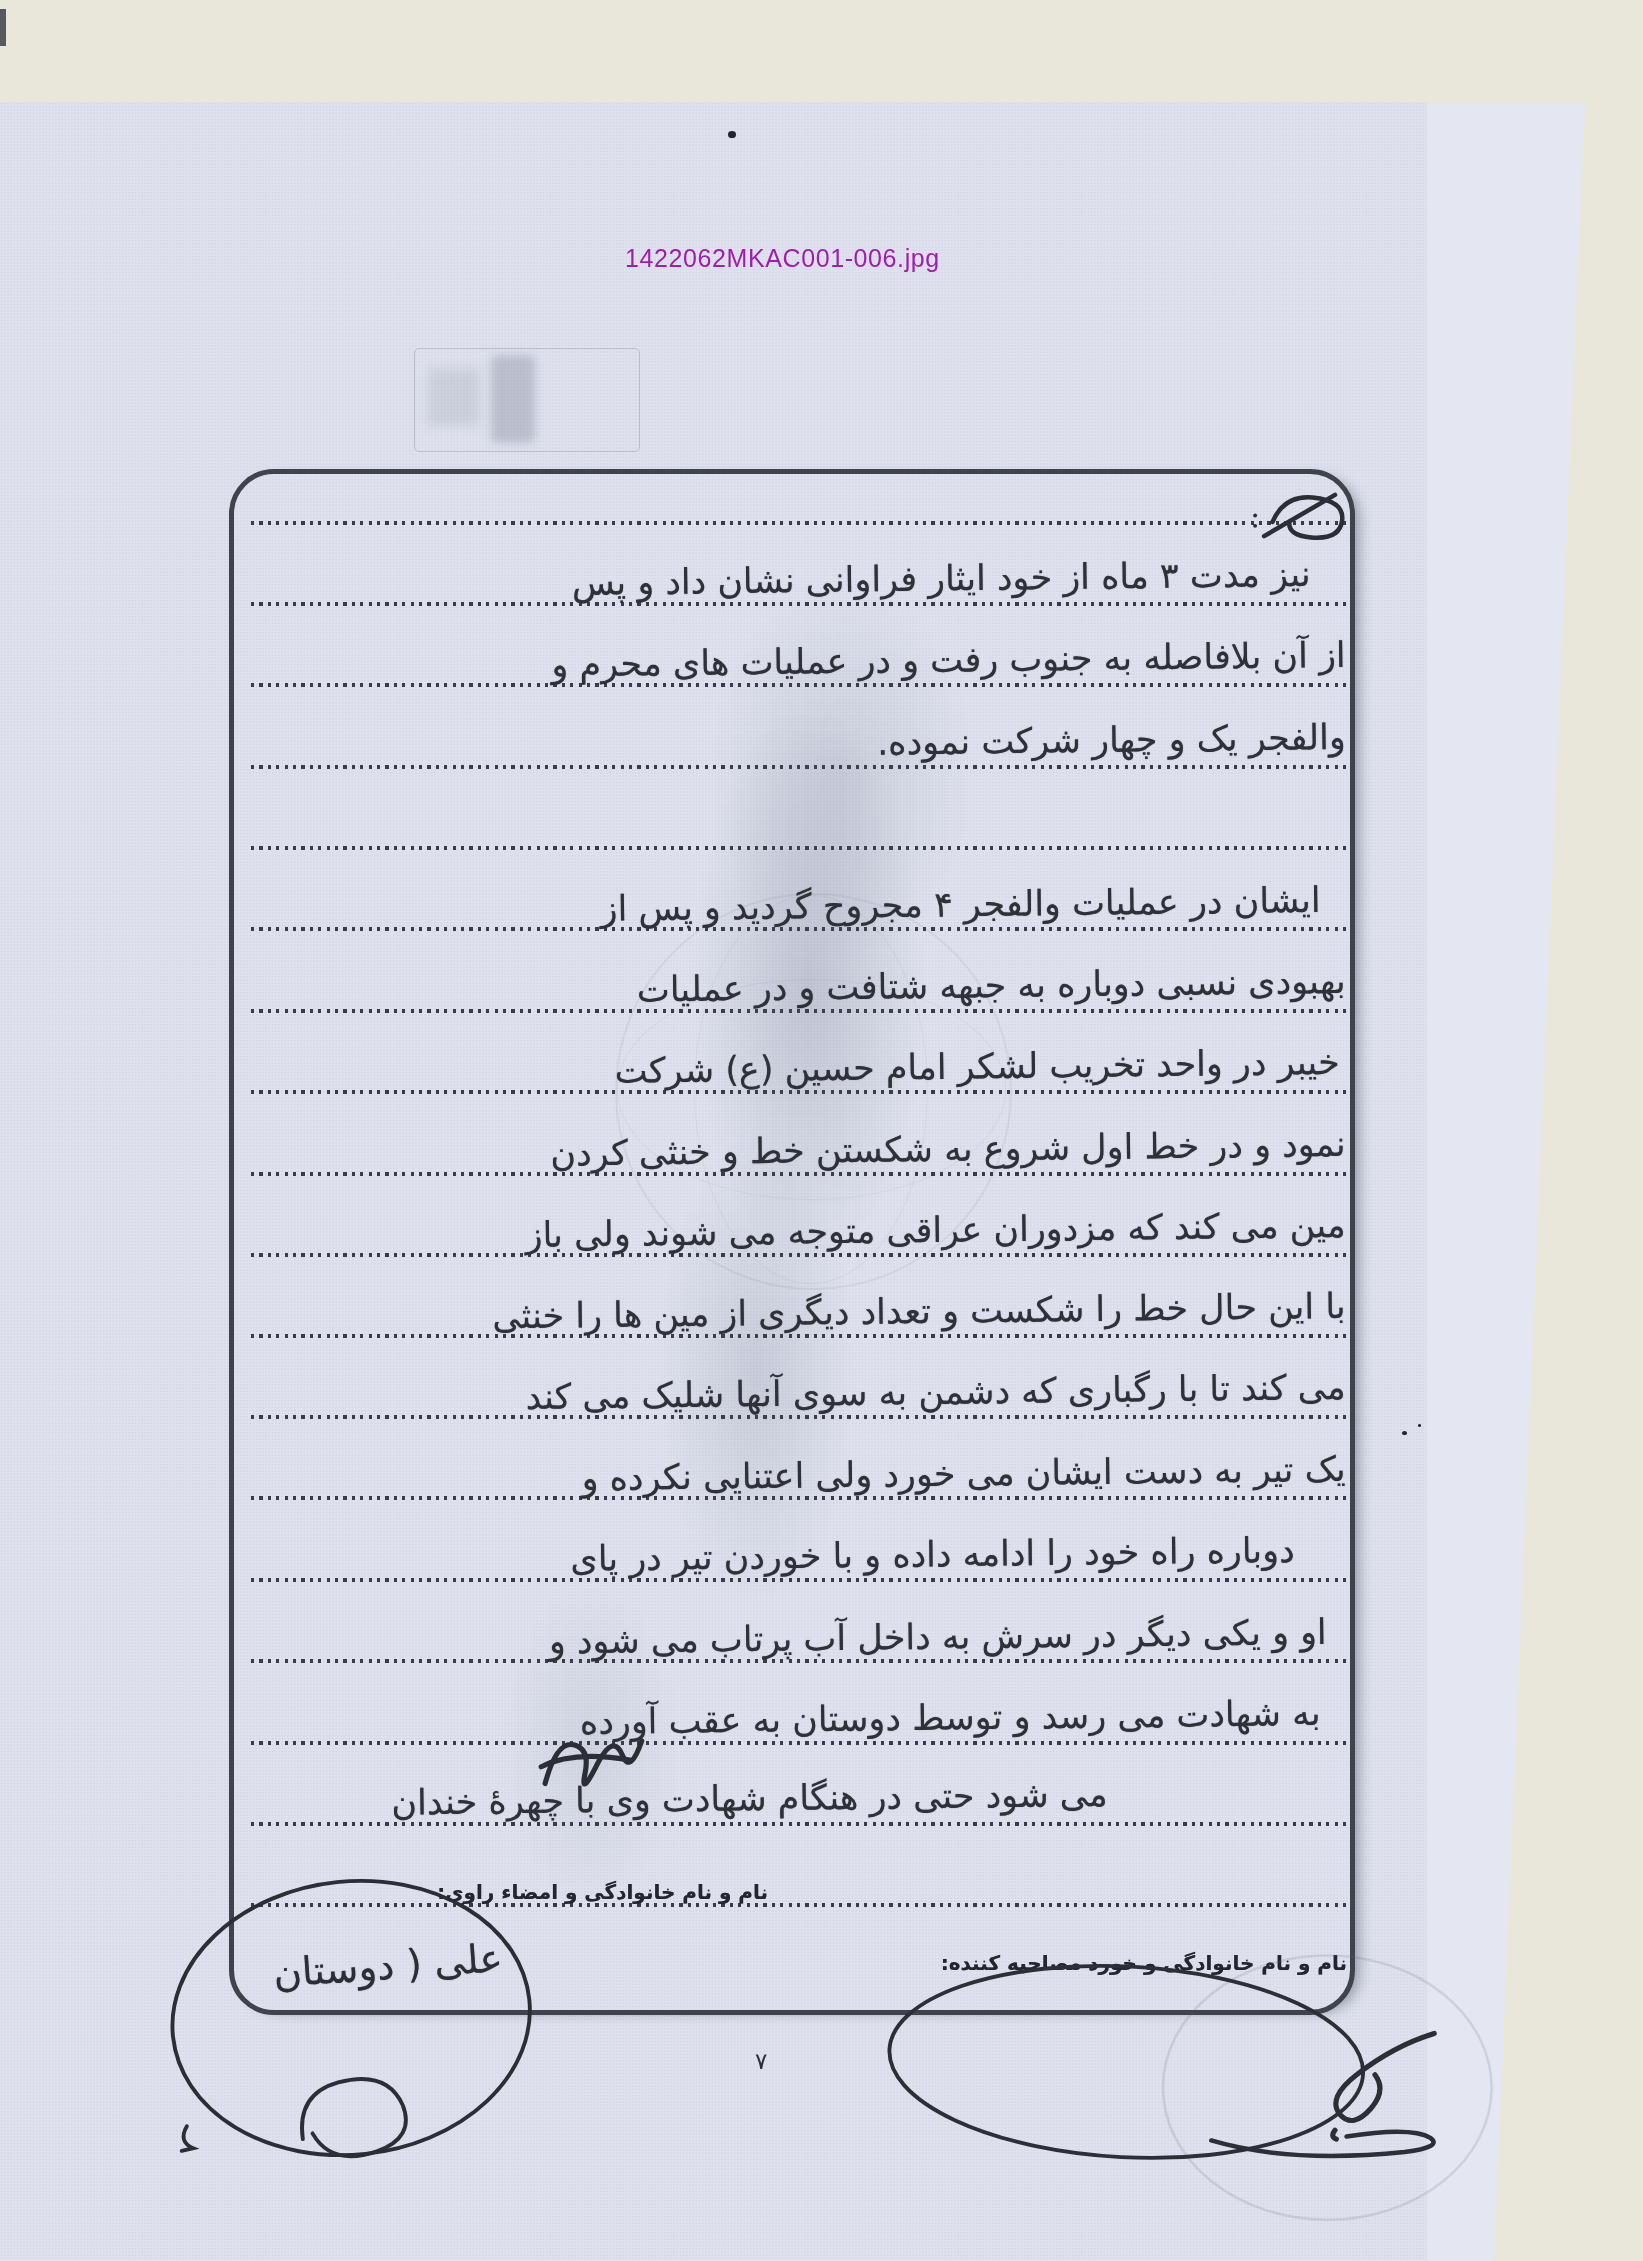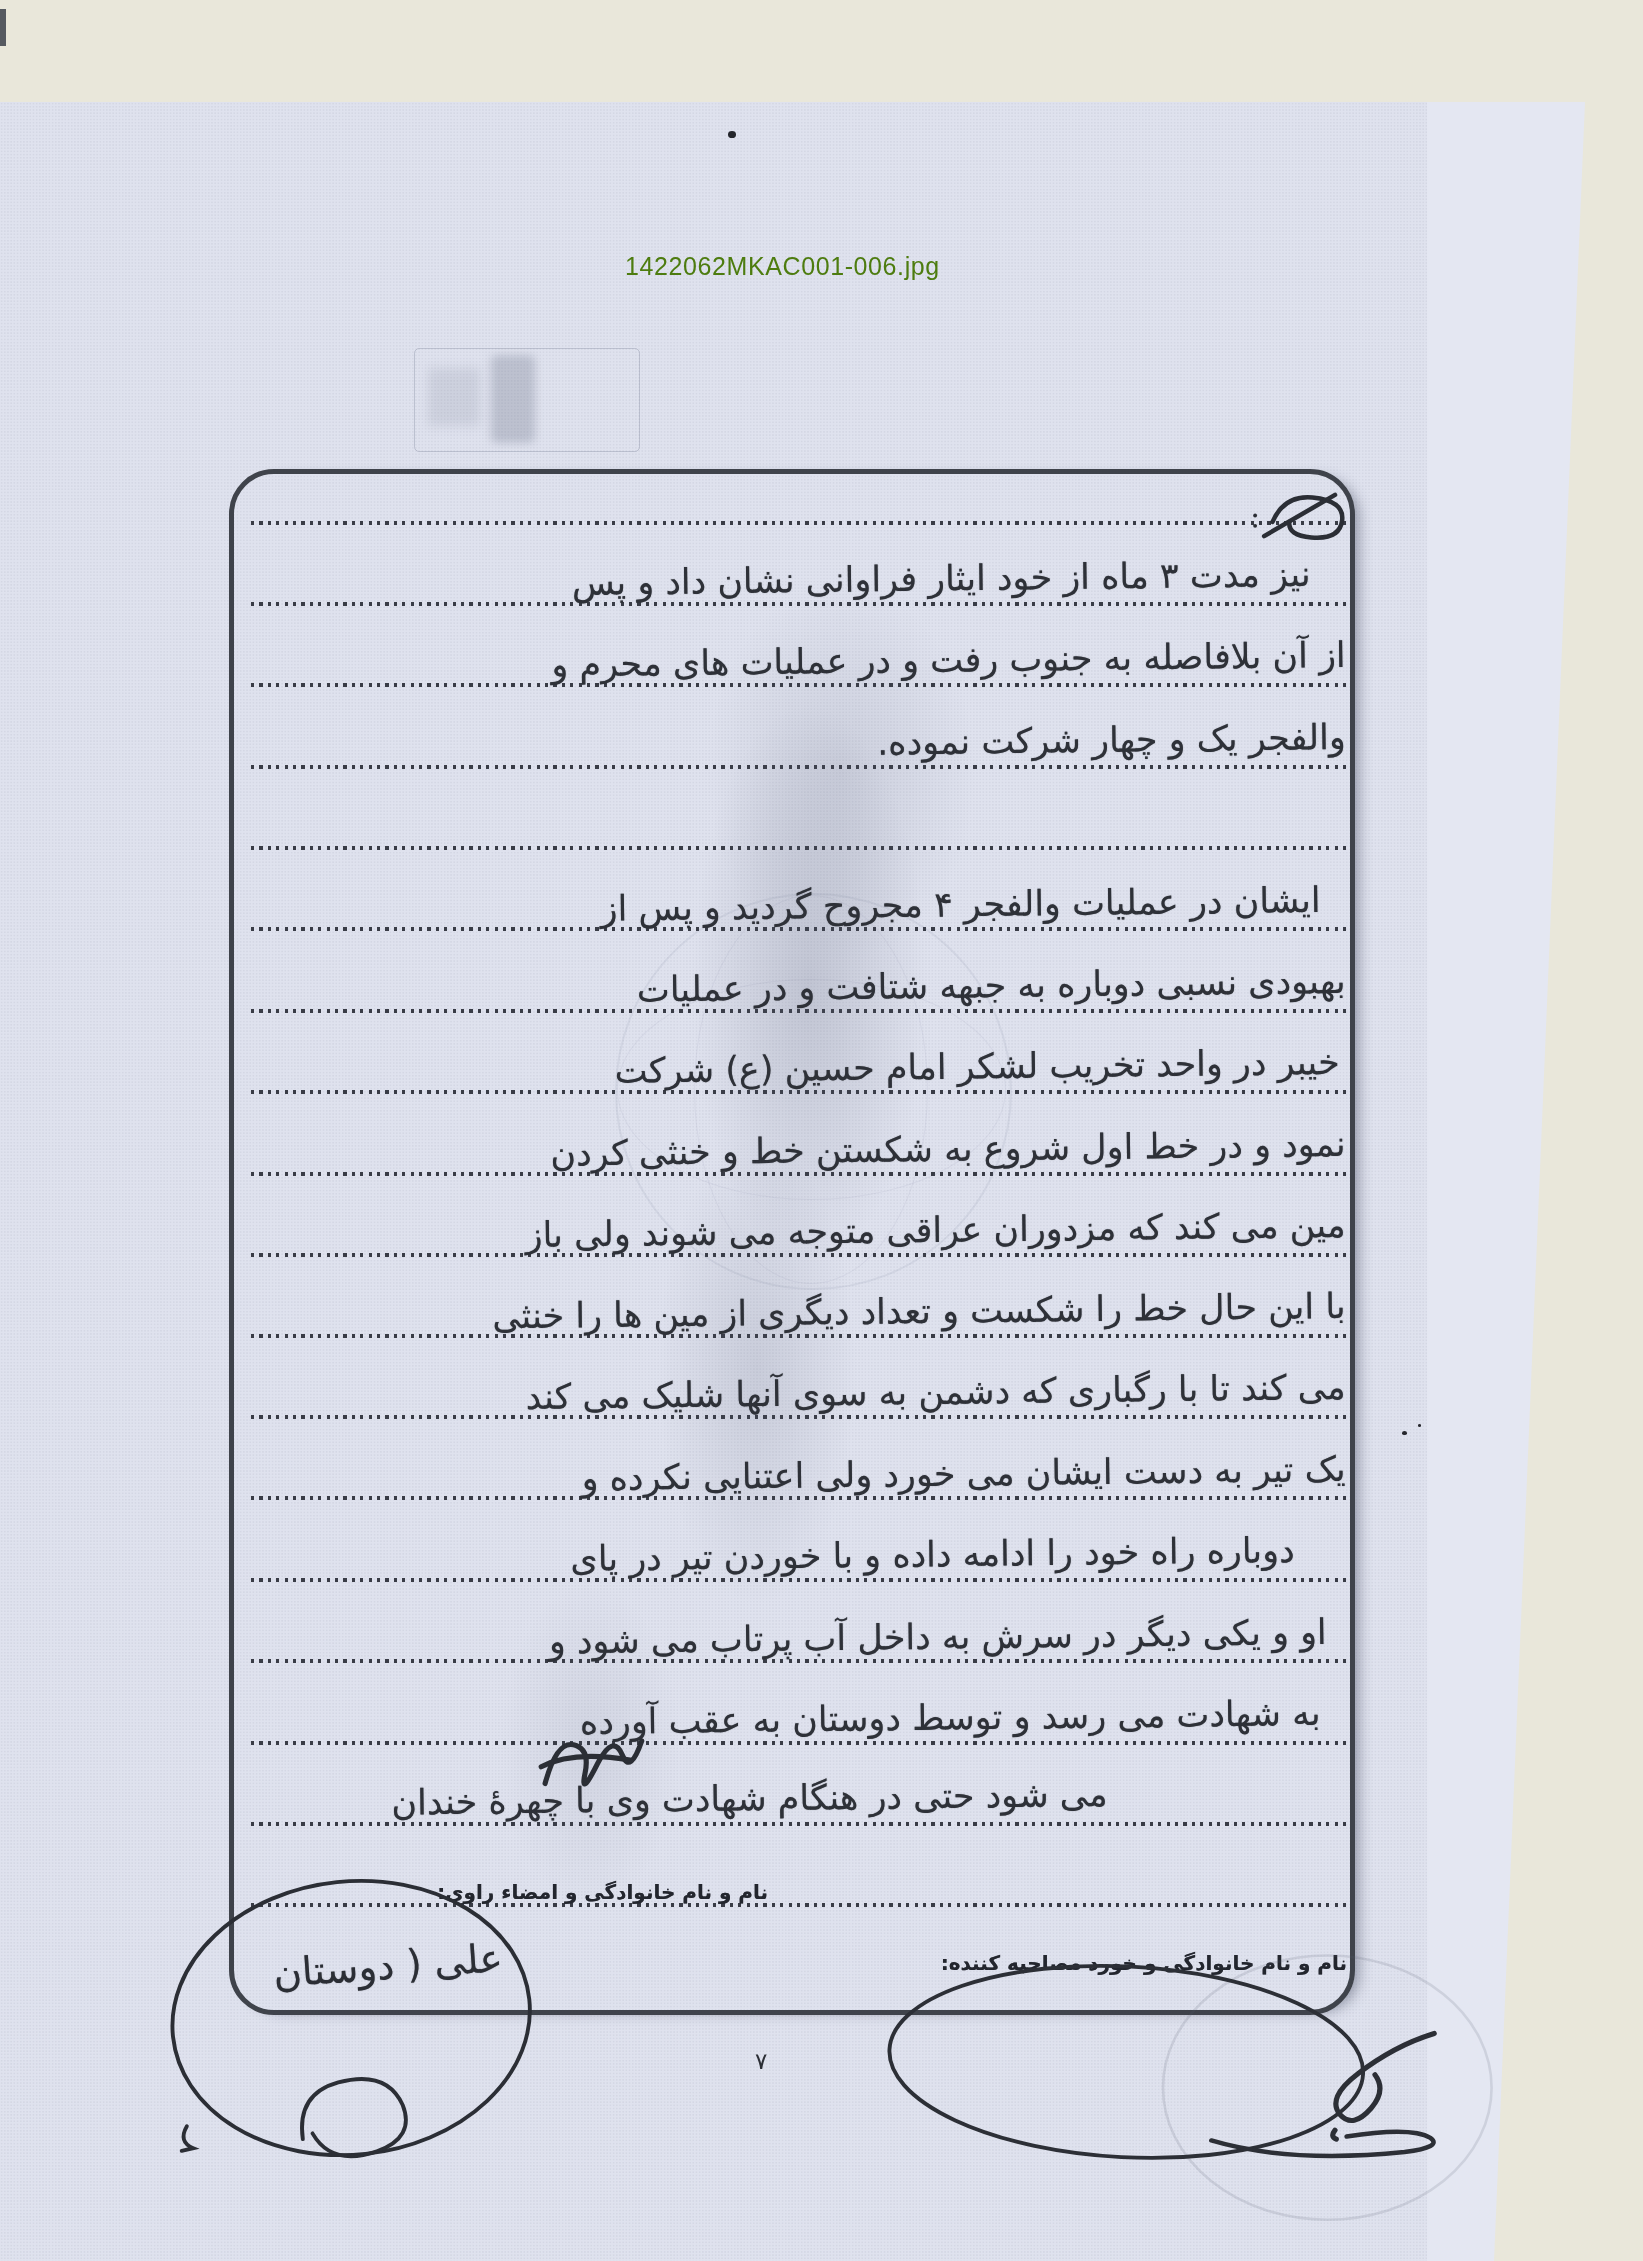--- a/index.html
+++ b/index.html
@@ -17,21 +17,21 @@
     position:absolute;left:0;top:102px;width:1427px;height:2159px;
     background:#dfe2ee;
     background-image:radial-gradient(rgba(70,75,100,0.07) 0.6px,transparent 0.6px);
     background-size:3.2px 3.2px;
   }
   .notch{position:absolute;left:0;top:9px;width:5.8px;height:37px;background:#565a60;}
   .speck{position:absolute;background:#24262c;border-radius:50%;}
   .filename{
     position:absolute;left:625px;top:244px;width:361px;
     font-family:"Liberation Sans",sans-serif;
-    font-size:25px;color:#4d7c0f;letter-spacing:0.6px;white-space:nowrap;margin-top:8px;
+    font-size:25px;color:#a21caf;letter-spacing:0.6px;white-space:nowrap;
   }
   .stamp{
     position:absolute;left:414px;top:348px;width:224px;height:102px;
     border:1.9px solid rgba(110,115,140,0.30);border-radius:5.2px;
   }
   .stamp .blob{
     position:absolute;left:76px;top:6.4px;width:44px;height:88px;
     background:rgba(100,106,130,0.28);filter:blur(4.5px);border-radius:6.4px;
   }
   .stamp .blob2{

